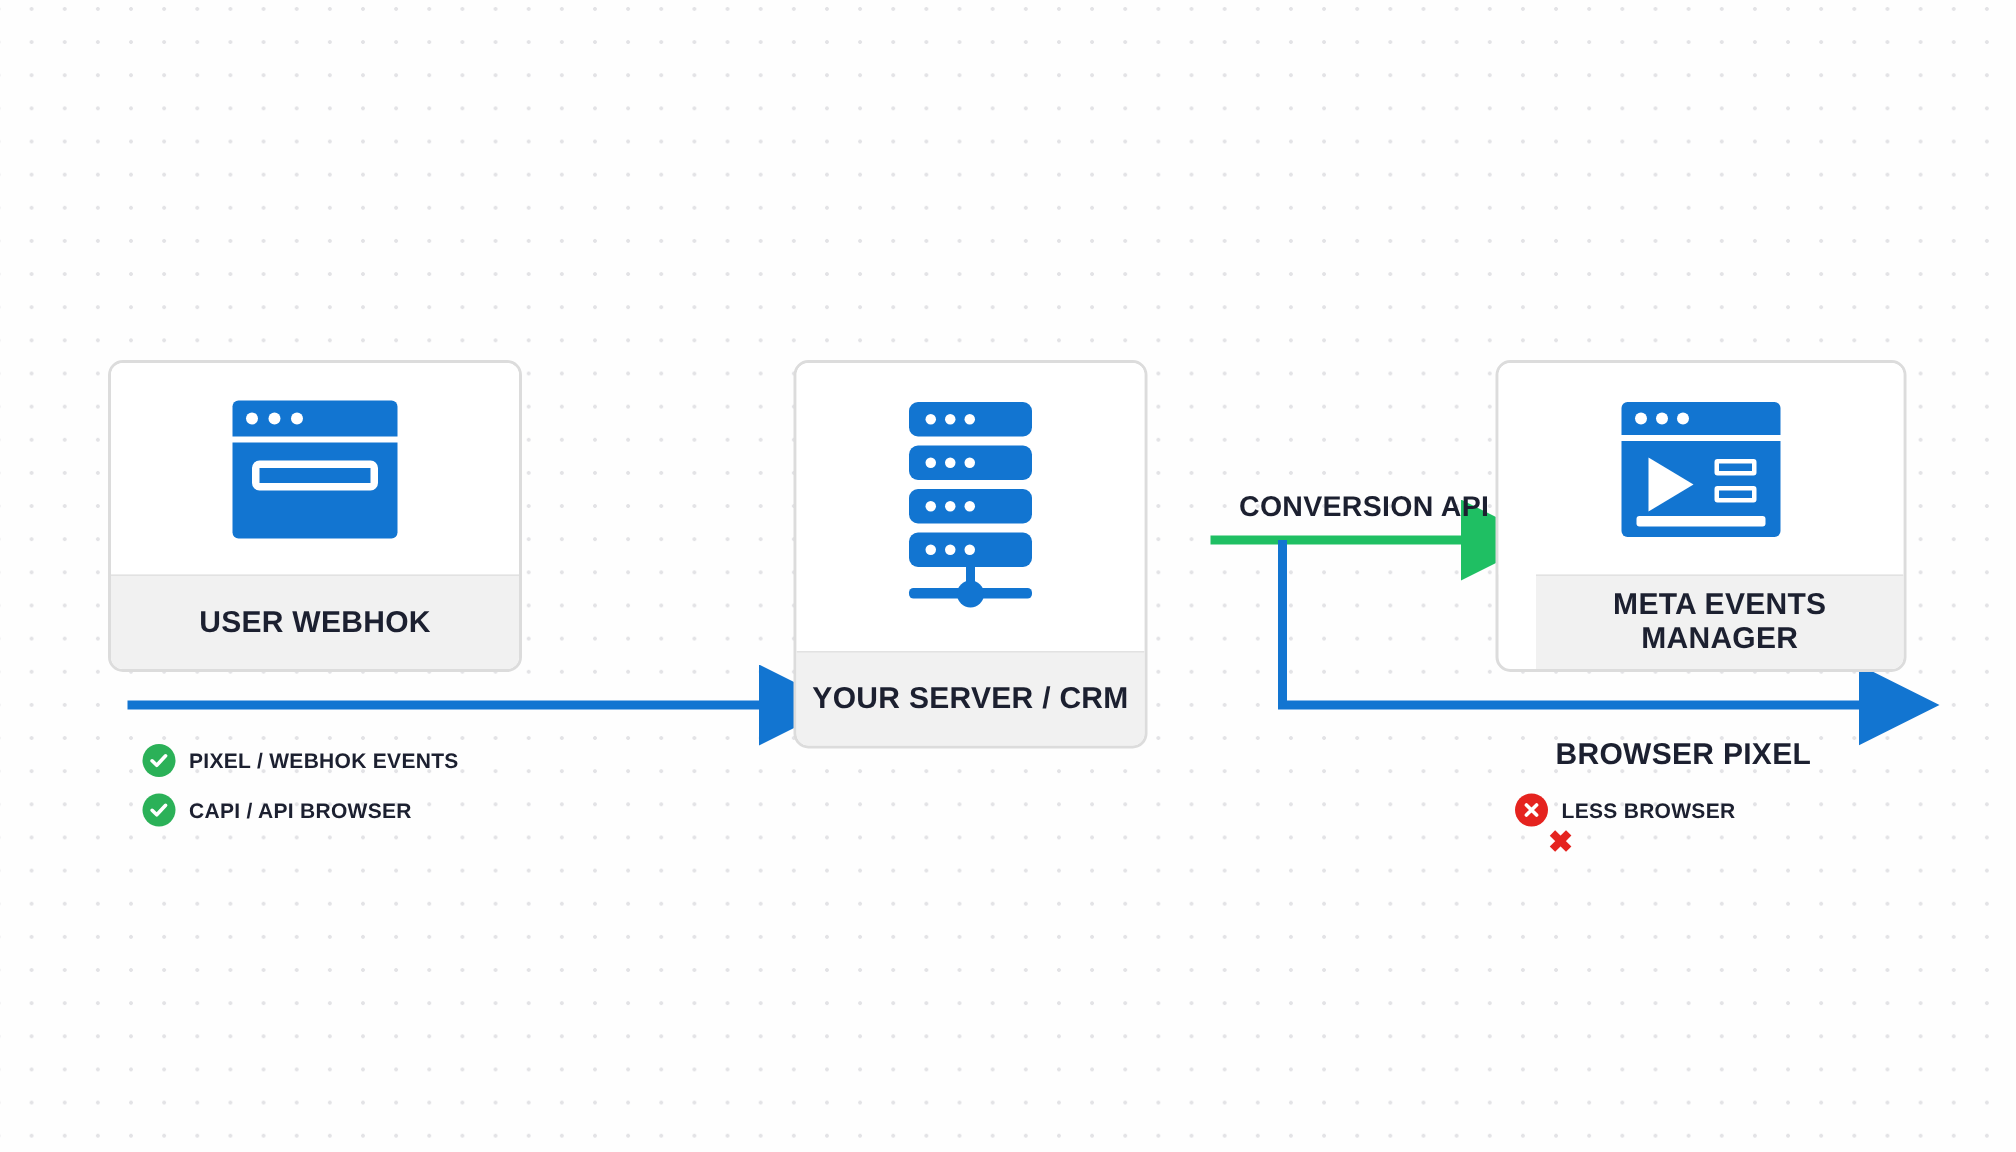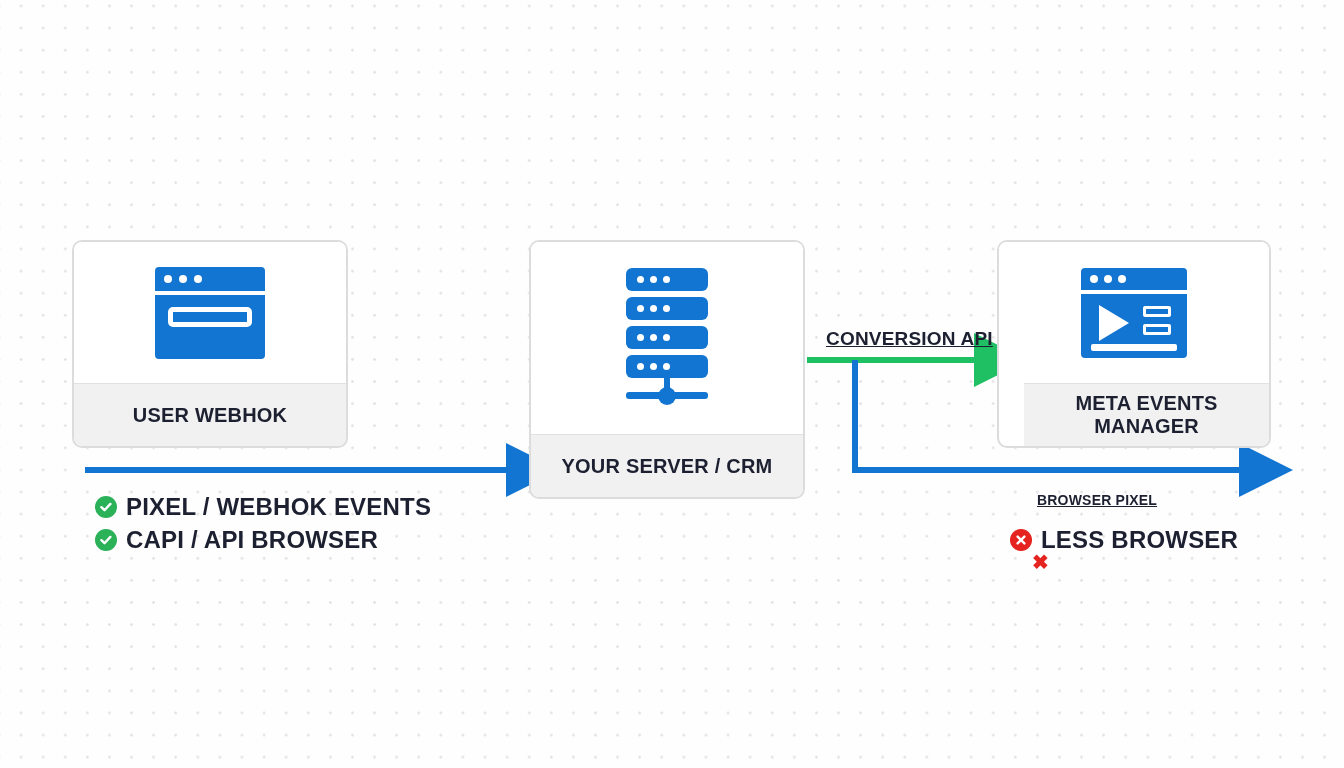--- a/index.html
+++ b/index.html
@@ -47,21 +47,21 @@
     justify-content: center;
     color: #1c2030;
     font-weight: bold;
     letter-spacing: 0.2px;
     text-align: center;
   }
 
   #card-user-browser { left: 72px;  top: 240px; width: 276px; height: 208px; }
   #card-user-browser .node-footer { height: 62px; font-size: 20px; }
 
-  #card-your-server  { left: 529px; top: 240px; width: 276px; height: 259px; }
+  #card-your-server  { left: 529px; top: 240px; width: 236px; height: 259px; }
   #card-your-server .node-footer { height: 62px; font-size: 20px; }
 
   #card-meta-events  { left: 997px; top: 240px; width: 274px; height: 208px; }
   #card-meta-events .node-footer { height: 62px; font-size: 20px; margin-left: 25px; }
 
   
   .ico-browser { width: 110px; height: 92px; position: relative; }
   .ico-browser .bar {
     position: absolute; left: 0; top: 0; width: 110px; height: 24px;
     background: #1275d1; border-radius: 4px 4px 0 0;
@@ -149,40 +149,39 @@
     pointer-events: none; z-index: 2;
   }
 
   
   .edge-label {
     position: absolute;
     font-weight: bold;
     color: #1c2030;
     white-space: nowrap;
     z-index: 6;
-    text-decoration: underline;
   }
   #label-conversion-api { left: 826px; top: 328px; font-size: 19px; letter-spacing: 0.2px; }
-  #label-browser-pixel  { left: 1037px; top: 492px; font-size: 14px; letter-spacing: 0.2px; }
+  #label-browser-pixel  { left: 1037px; top: 492px; font-size: 20px; letter-spacing: 0.2px; }
 
   .legend {
     position: absolute;
     z-index: 6;
   }
   #legend-left  { left: 95px;  top: 490px; }
   #legend-right { left: 1010px; top: 523px; }
 
   .legend-row {
     display: flex;
     align-items: center;
     gap: 9px;
     height: 33px;
   }
   .legend-text {
-    font-size: 24px;
+    font-size: 14px;
     font-weight: bold;
     color: #1c2030;
     letter-spacing: 0.2px;
     white-space: nowrap;
   }
 
   .badge {
     width: 22px; height: 22px; border-radius: 50%;
     display: flex; align-items: center; justify-content: center;
     flex: 0 0 auto;

